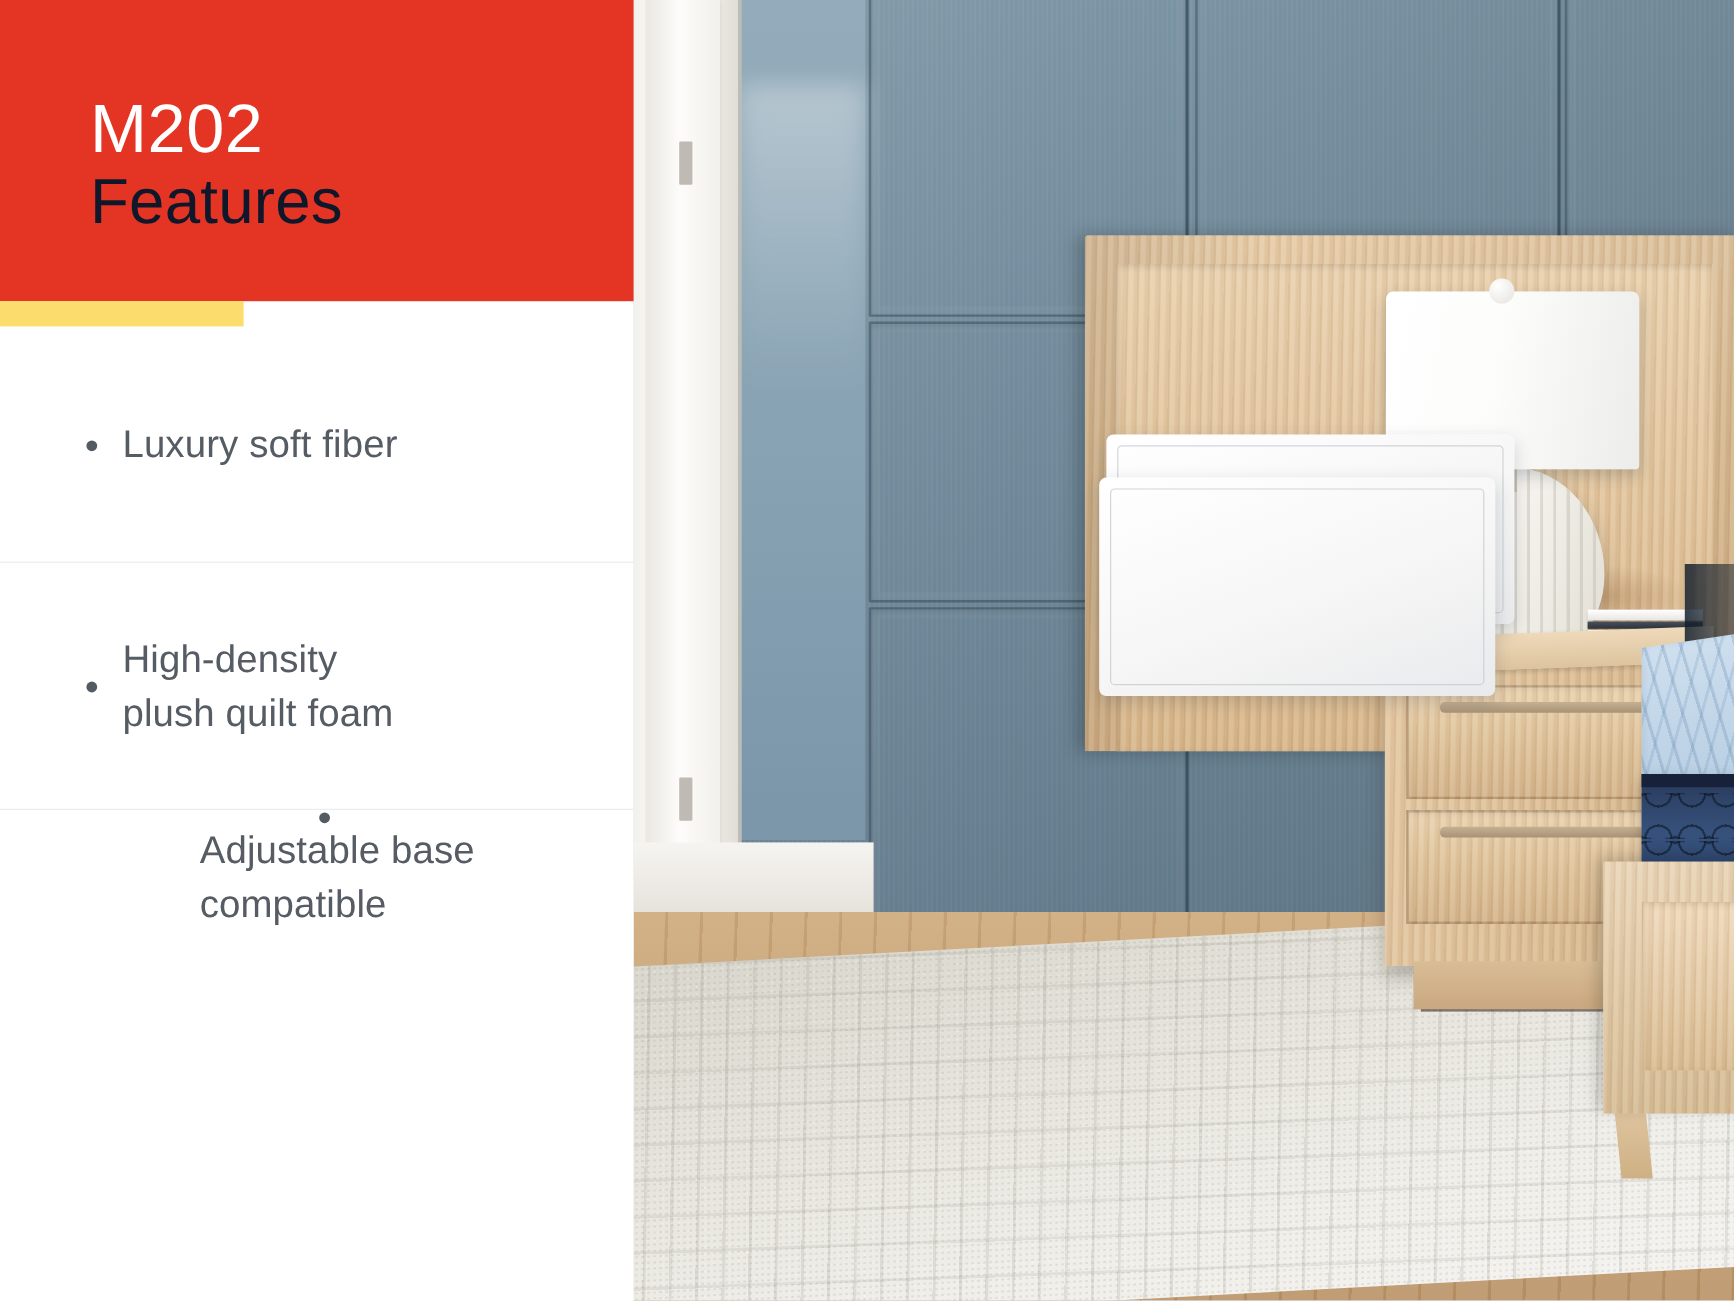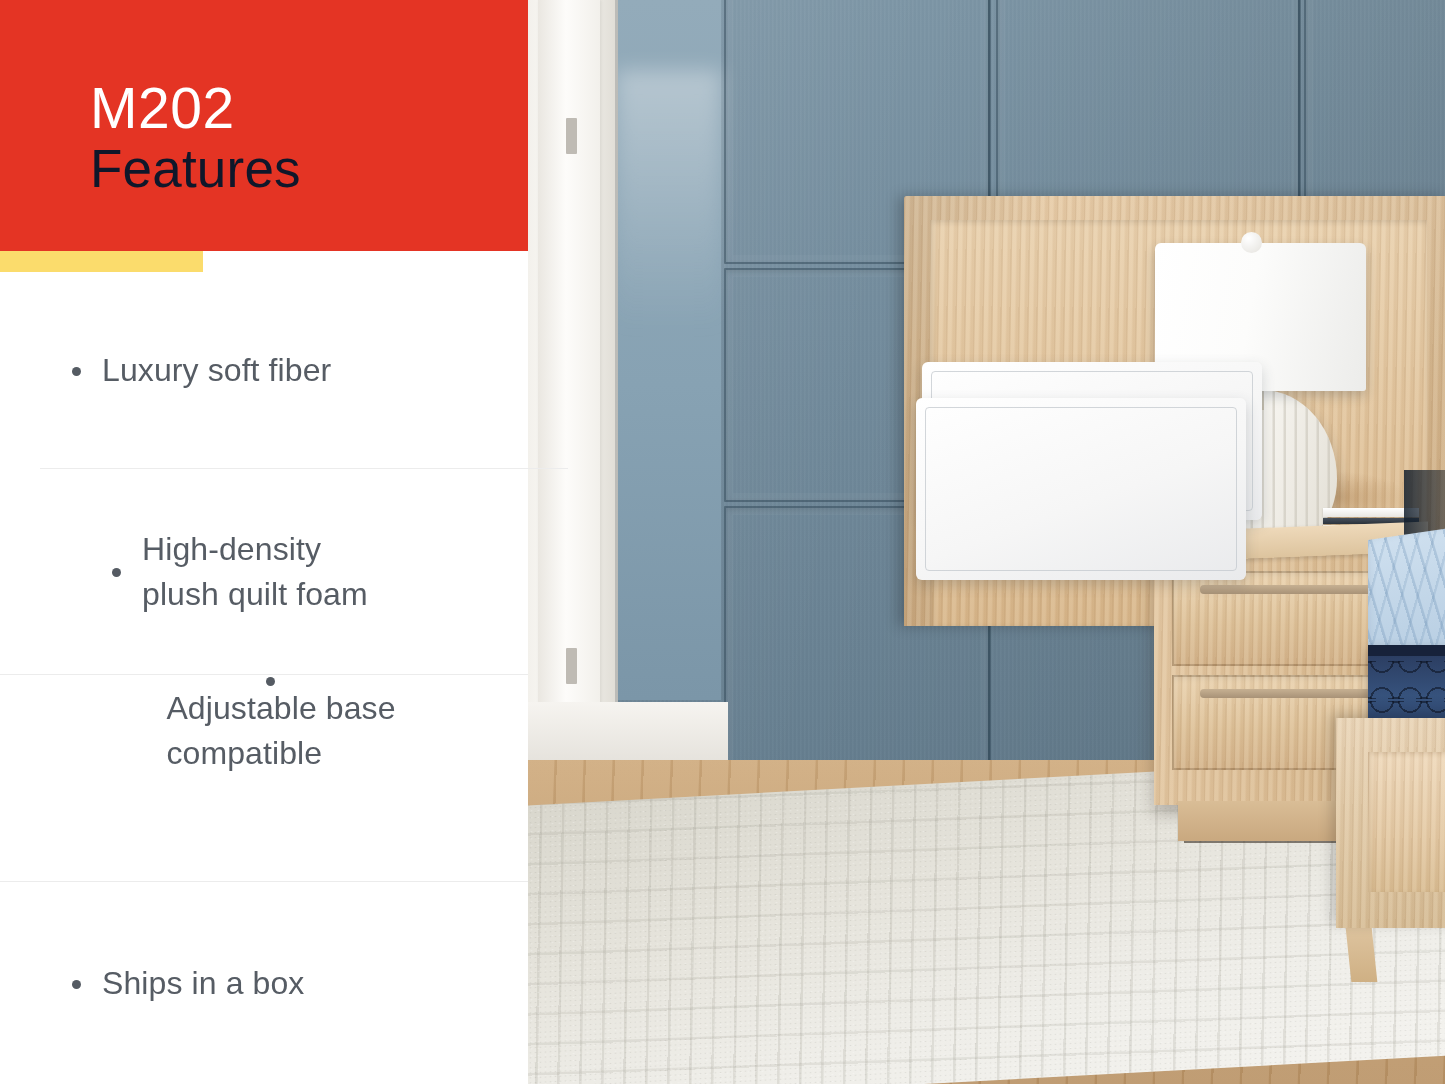--- a/index.html
+++ b/index.html
@@ -37,21 +37,20 @@
     width: 528px;
     height: 251px;
     background: #e43424;
   }
 
   .title-wrap {
     position: absolute;
     left: 75px;
     top: 77px;
     width: 430px;
-    margin-left: 15px;
   }
   .title-main {
     display: block;
     font-size: 57px;
     line-height: 62px;
     font-weight: 400;
     color: #ffffff;
     letter-spacing: 0.5px;
   }
   .title-sub {
@@ -83,21 +82,21 @@
   .feature-item {
     position: relative;
     box-sizing: border-box;
     width: 528px;
     display: flex;
     align-items: center;
     padding-left: 72px;
     padding-right: 38px;
   }
   .feature-item.row-1 { height: 196px; }
-  .feature-item.row-2 { height: 206px; margin-left: 40px; }
+  .feature-item.row-2 { height: 206px; }
   .feature-item.row-3 { height: 207px; flex-direction: column; }
   .feature-item.row-4 { height: 203px; }
 
   .feature-item + .feature-item {
     border-top: 1px solid #ececec;
   }
 
   .bullet-dot {
     flex: 0 0 auto;
     width: 9px;
@@ -639,21 +638,17 @@
         <span class="feature-text">High-density
 plush quilt foam</span>
       </div>
 
       <div class="feature-item row-3">
         <span class="bullet-dot"></span>
         <span class="feature-text">Adjustable base
 compatible</span>
       </div>
 
-      <div class="feature-item row-4">
-        <span class="bullet-dot"></span>
-        <span class="feature-text">Ships in a box</span>
-      </div>
 
     </div>
   </div>
 
 </div>
 
 </body></html>

